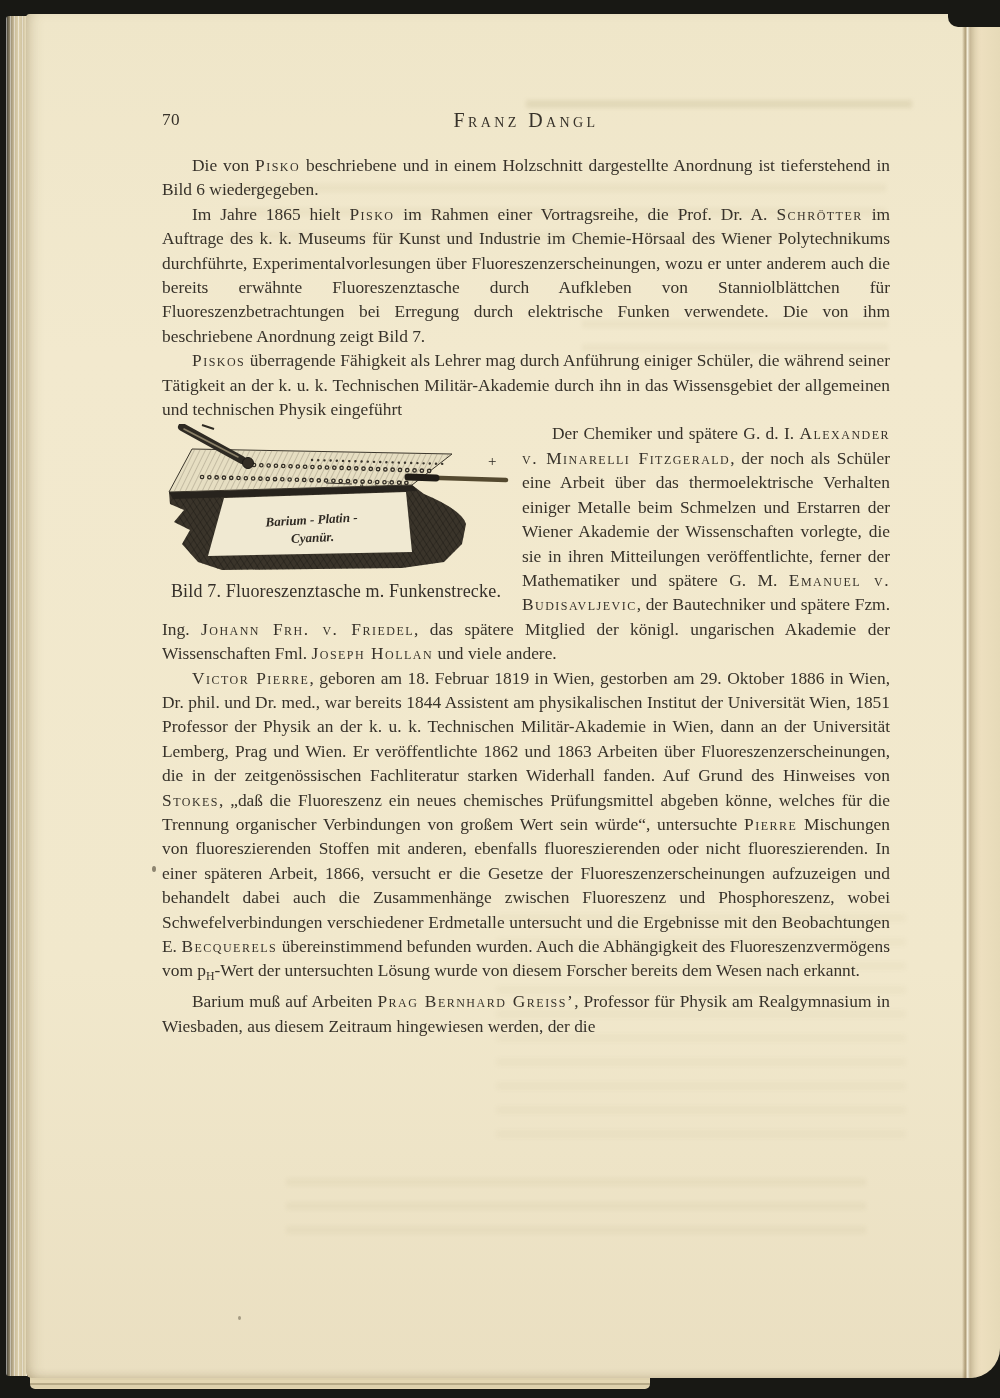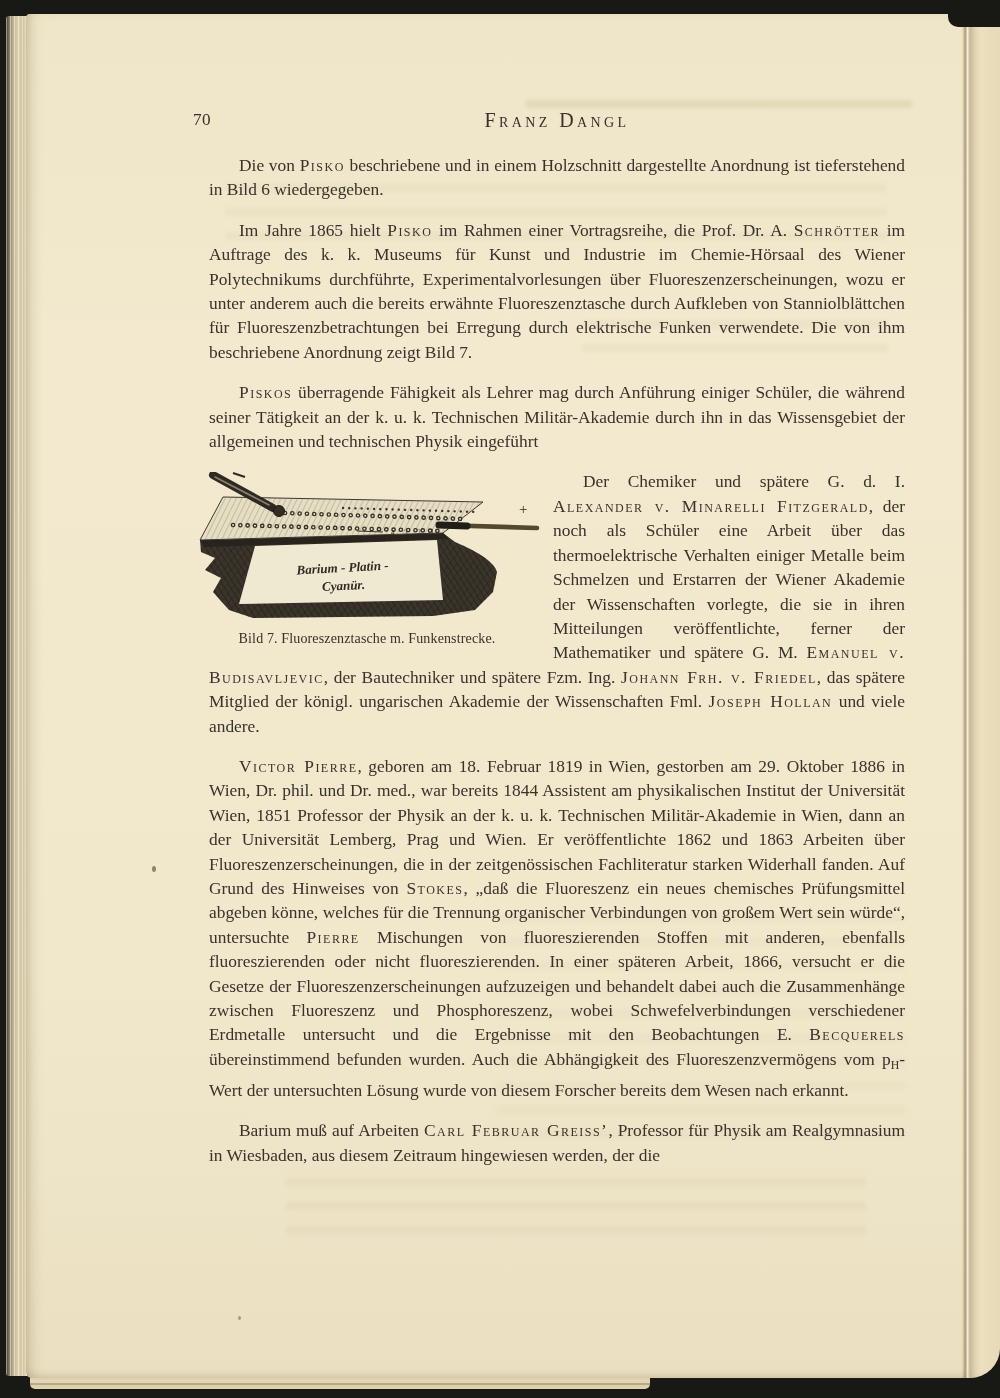--- a/index.html
+++ b/index.html
@@ -47,41 +47,41 @@
   .g2{left:200px;top:170px;width:660px;height:66px;opacity:.13;}
   .g3{left:556px;top:306px;width:306px;height:42px;opacity:.13;}
   .g4{left:470px;top:900px;width:410px;height:232px;opacity:.09;}
   .g5{left:260px;top:1164px;width:580px;height:60px;opacity:.13;}
   .speck{position:absolute;background:#6b6350;border-radius:50%;z-index:3;}
   .s1{left:126px;top:852px;width:4px;height:6px;opacity:.75;}
   .s2{left:212px;top:1302px;width:3px;height:4px;opacity:.55;}
 
   
   .content{
-    position:absolute;left:167px;top:94px;width:728px;z-index:5;
+    position:absolute;left:136px;top:94px;width:728px;z-index:5;
     color:#37322a;font-size:17.4px;line-height:24.4px;
   }
   .runhead{position:relative;height:24px;margin-bottom:21px;}
   .pageno{position:absolute;left:0;top:0;font-size:17.2px;letter-spacing:.03em;}
   .runtitle{
     position:absolute;left:50%;top:0;transform:translateX(-50%);
     font-variant:small-caps;letter-spacing:.17em;font-size:20px;white-space:nowrap;
   }
-  .para{margin:16px;text-align:justify;text-indent:30px;}
+  .para{margin:0;text-align:justify;text-indent:30px;}
   .noindent{text-indent:0;}
   .sc{font-variant:small-caps;letter-spacing:.085em;}
   .sub{vertical-align:sub;font-size:.68em;letter-spacing:0;}
 
   
   .fig{
     float:left;width:348px;margin:3px 12px 12px 0;
   }
   .fig svg{display:block;width:348px;height:152px;}
   .figcap{
-    margin-top:5px;text-align:center;font-size:14px;line-height:20px;
+    margin-top:5px;text-align:center;font-size:18px;line-height:20px;
     text-indent:0;letter-spacing:.01em;color:#35302a;white-space:nowrap;
   }
   .dotrow{stroke:#332e26;stroke-width:4.6;stroke-linecap:round;stroke-dasharray:.1 7.2;fill:none;}
   .dotrow-in{stroke:#ece3c6;stroke-width:1.9;stroke-linecap:round;stroke-dasharray:.1 7.2;fill:none;}
   .dotrow-sm{stroke:#3a352c;stroke-width:2.4;stroke-linecap:round;stroke-dasharray:.1 6.1;fill:none;}
   .figlabel{font-family:"Liberation Serif","DejaVu Serif",serif;font-style:italic;font-weight:bold;
     font-size:13px;fill:#2e2922;}
   .figsmall{font-family:"Liberation Serif","DejaVu Serif",serif;font-size:7px;fill:#332e26;letter-spacing:4px;}
   .figplus{font-family:"Liberation Serif","DejaVu Serif",serif;font-size:15px;fill:#2a2620;}
 </style>
@@ -162,16 +162,16 @@
           <line x1="246" y1="53" x2="274" y2="54" stroke="#211d17" stroke-width="7" stroke-linecap="round"></line>
           <text class="figplus" x="326" y="42">+</text>
         </svg>
         <figcaption class="figcap">Bild 7. Fluoreszenztasche m. Funkenstrecke.</figcaption>
       </figure>
 
       <p class="para"><span>Der Chemiker und spätere G. d. I. </span><span class="sc">Alexander v. Minarelli Fitzgerald</span><span>, der noch als Schüler eine Arbeit über das thermoelektrische Verhalten einiger Metalle beim Schmelzen und Erstarren der Wiener Akademie der Wissenschaften vorlegte, die sie in ihren Mitteilungen veröffentlichte, ferner der Mathematiker und spätere G. M. </span><span class="sc">Emanuel v. Budisavljevic</span><span>, der Bautechniker und spätere Fzm. Ing. </span><span class="sc">Johann Frh. v. Friedel</span><span>, das spätere Mitglied der königl. ungarischen Akademie der Wissenschaften Fml. </span><span class="sc">Joseph Hollan</span><span> und viele andere.</span></p>
     </div>
 
     <p class="para"><span class="sc">Victor Pierre</span><span>, geboren am 18. Februar 1819 in Wien, gestorben am 29. Oktober 1886 in Wien, Dr. phil. und Dr. med., war bereits 1844 Assistent am physikalischen Institut der Universität Wien, 1851 Professor der Physik an der k. u. k. Technischen Militär-Akademie in Wien, dann an der Universität Lemberg, Prag und Wien. Er veröffentlichte 1862 und 1863 Arbeiten über Fluoreszenzerscheinungen, die in der zeitgenössischen Fachliteratur starken Widerhall fanden. Auf Grund des Hinweises von </span><span class="sc">Stokes</span><span>, „daß die Fluoreszenz ein neues chemisches Prüfungsmittel abgeben könne, welches für die Trennung organischer Verbindungen von großem Wert sein würde“, untersuchte </span><span class="sc">Pierre</span><span> Mischungen von fluoreszierenden Stoffen mit anderen, ebenfalls fluoreszierenden oder nicht fluoreszierenden. In einer späteren Arbeit, 1866, versucht er die Gesetze der Fluoreszenzerscheinungen aufzuzeigen und behandelt dabei auch die Zusammenhänge zwischen Fluoreszenz und Phosphoreszenz, wobei Schwefelverbindungen verschiedener Erdmetalle untersucht und die Ergebnisse mit den Beobachtungen E. </span><span class="sc">Becquerels</span><span> übereinstimmend befunden wurden. Auch die Abhängigkeit des Fluoreszenzvermögens vom p</span><span class="sub">H</span><span>-Wert der untersuchten Lösung wurde von diesem Forscher bereits dem Wesen nach erkannt.</span></p>
-    <p class="para"><span>Barium muß auf Arbeiten </span><span class="sc">Carl Februar Greiss’</span><span>, Professor für Physik am Realgymnasium in Wiesbaden, aus diesem Zeitraum hingewiesen werden, der die</span></p>
+    <p class="para"><span>Barium muß auf Arbeiten </span><span class="sc">Prag Bernhard Greiss’</span><span>, Professor für Physik am Realgymnasium in Wiesbaden, aus diesem Zeitraum hingewiesen werden, der die</span></p>
 
   </div>
 </div>
 
 </body></html>

